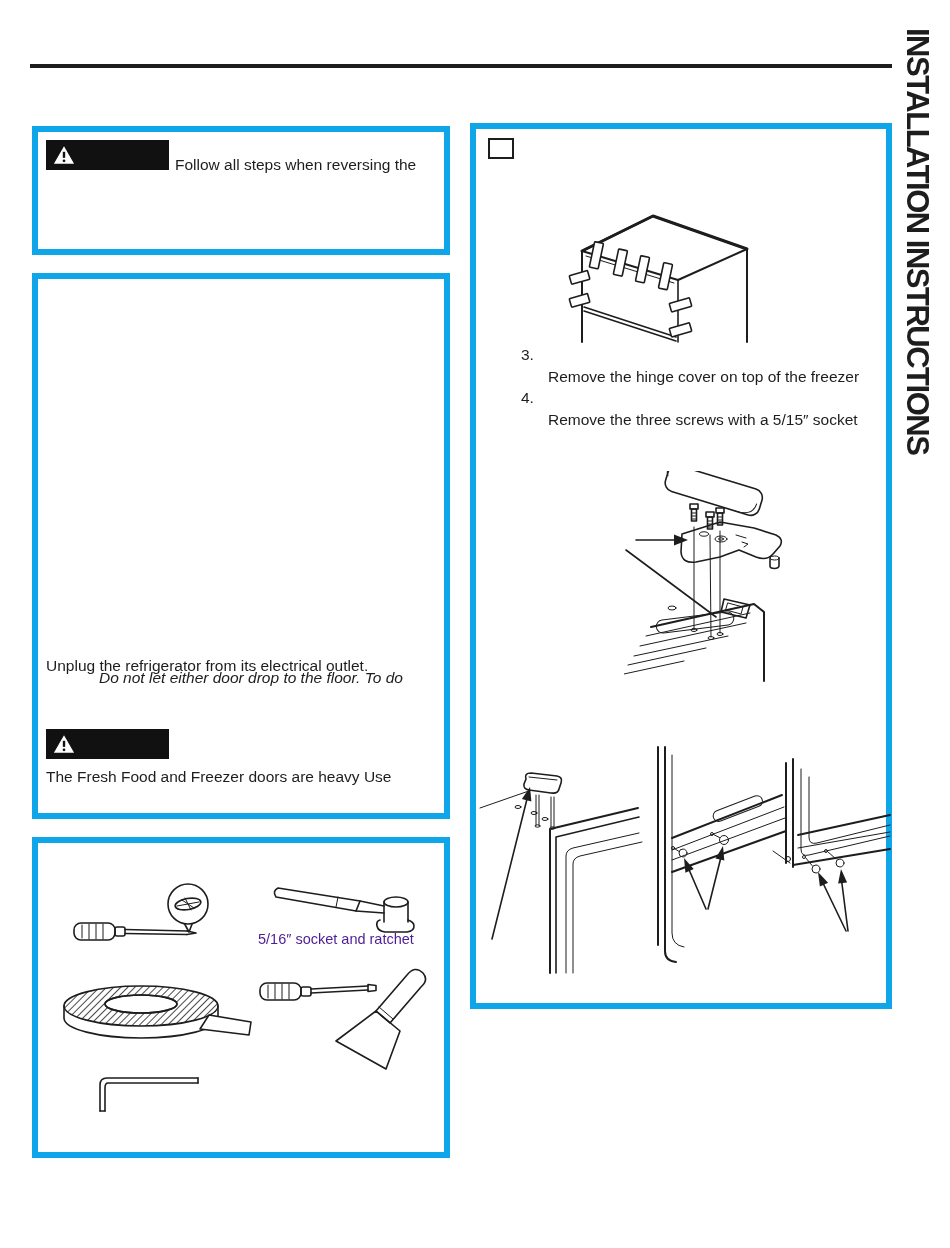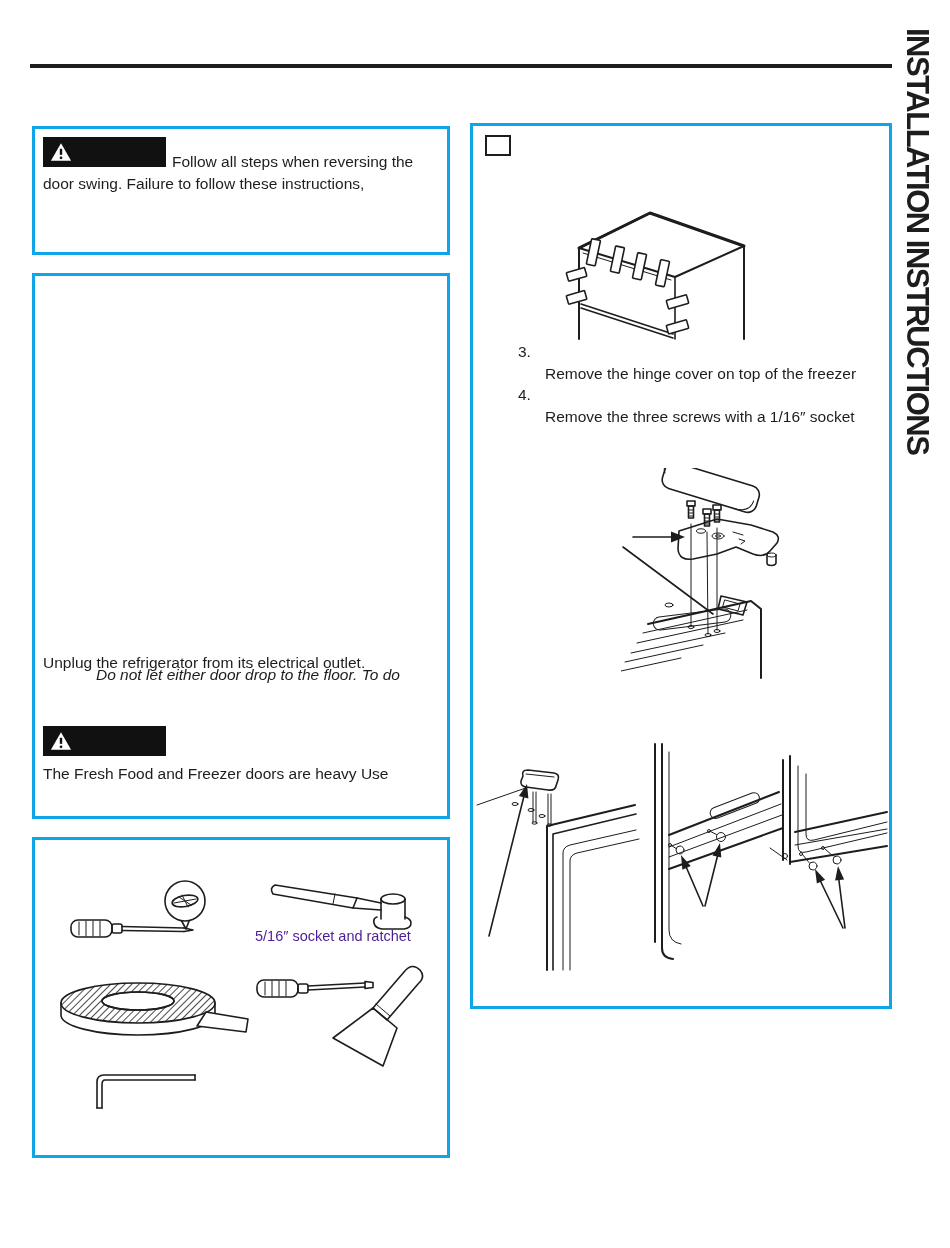--- a/index.html
+++ b/index.html
@@ -1,21 +1,21 @@
 <!DOCTYPE html>
 <html><head>
 <meta charset="utf-8">
 <style>
   html,body{margin:0;padding:0;background:#fff;}
   .page{position:relative;width:950px;height:1248px;background:#ffffff;overflow:hidden;
         font-family:"Liberation Sans","DejaVu Sans",sans-serif;color:#1d1d1d;}
   .rule{position:absolute;left:30px;top:64px;width:862px;height:4px;background:#1d1d1d;}
   .vtitle{position:absolute;left:899px;top:28px;height:516px;writing-mode:vertical-rl;
           font-weight:700;font-size:31px;letter-spacing:-1.5px;white-space:nowrap;color:#1d1d1d;}
-  .box{position:absolute;border:3px solid #0ea5e9;background:#fff;box-sizing:border-box;}
+  .box{position:absolute;border:6px solid #0ea5e9;background:#fff;box-sizing:border-box;}
   #box-warning{left:32px;top:126px;width:418px;height:129px;}
   #box-instructions{left:32px;top:273px;width:418px;height:546px;}
   #box-tools{left:32px;top:837px;width:418px;height:321px;}
   #box-steps{left:470px;top:123px;width:422px;height:886px;}
   .band{position:absolute;width:123px;height:30px;background:#111;display:flex;align-items:center;padding-left:7px;box-sizing:border-box;}
   .band svg{display:block;}
   .txt{position:absolute;font-size:15.5px;line-height:21px;color:#1d1d1d;white-space:nowrap;}
   .wtext{position:absolute;left:8px;top:8px;right:8px;font-size:15.5px;line-height:21.5px;color:#1d1d1d;}
   .wtext .bandinline{display:inline-block;width:123px;height:30px;background:#111;vertical-align:baseline;
                      margin-right:6px;position:relative;}
@@ -42,21 +42,20 @@
 
   <div class="vtitle">INSTALLATION INSTRUCTIONS</div>
 
   <div class="box" id="box-warning">
     <div class="wtext">
       <span class="bandinline"><svg width="22" height="20" viewBox="0 0 24 21">
             <path d="M12 1 L23 20 L1 20 Z" fill="#ffffff"></path>
             <rect x="10.7" y="7" width="2.6" height="6.6" fill="#111"></rect>
             <circle cx="12" cy="16.8" r="1.5" fill="#111"></circle>
           </svg></span><span>Follow all steps when reversing the</span>
-      <div>door swing. Failure to follow these instructions,</div>
     </div>
   </div>
 
   <div class="box" id="box-instructions">
     <div class="txt" style="left:8px;top:376px;">Unplug the refrigerator from its electrical outlet.</div>
     <div class="txt" style="left:61px;top:388px;font-style:italic;">Do not let either door drop to the floor. To do</div>
     <div class="band" style="left:8px;top:450px;">
       <svg width="22" height="20" viewBox="0 0 24 21">
           <path d="M12 1 L23 20 L1 20 Z" fill="#ffffff"></path>
           <rect x="10.7" y="7" width="2.6" height="6.6" fill="#111"></rect>
@@ -163,21 +162,21 @@
       </g>
     </svg>
 
     <div class="step" style="left:45px;top:216px;">
       <span class="num">3.</span>
       <span class="stext">Remove the hinge cover on top of the freezer</span>
     </div>
 
     <div class="step" style="left:45px;top:259px;">
       <span class="num">4.</span>
-      <span class="stext">Remove the three screws with a 1/16″ socket</span>
+      <span class="stext">Remove the three screws with a 5/15″ socket</span>
     </div>
 
     <svg class="fig" style="position:absolute;left:148px;top:342px;" width="252" height="244" viewBox="0 0 252 244">
       <g transform="rotate(17 90 22)">
         <rect x="40" y="6" width="98" height="27" rx="9"></rect>
         <path class="thin" d="M44,10 q-8,3 -3,9"></path>
         <path class="thin" d="M116,33 q18,0 18,-13"></path>
       </g>
       <g>
         <g transform="translate(70,42)">

